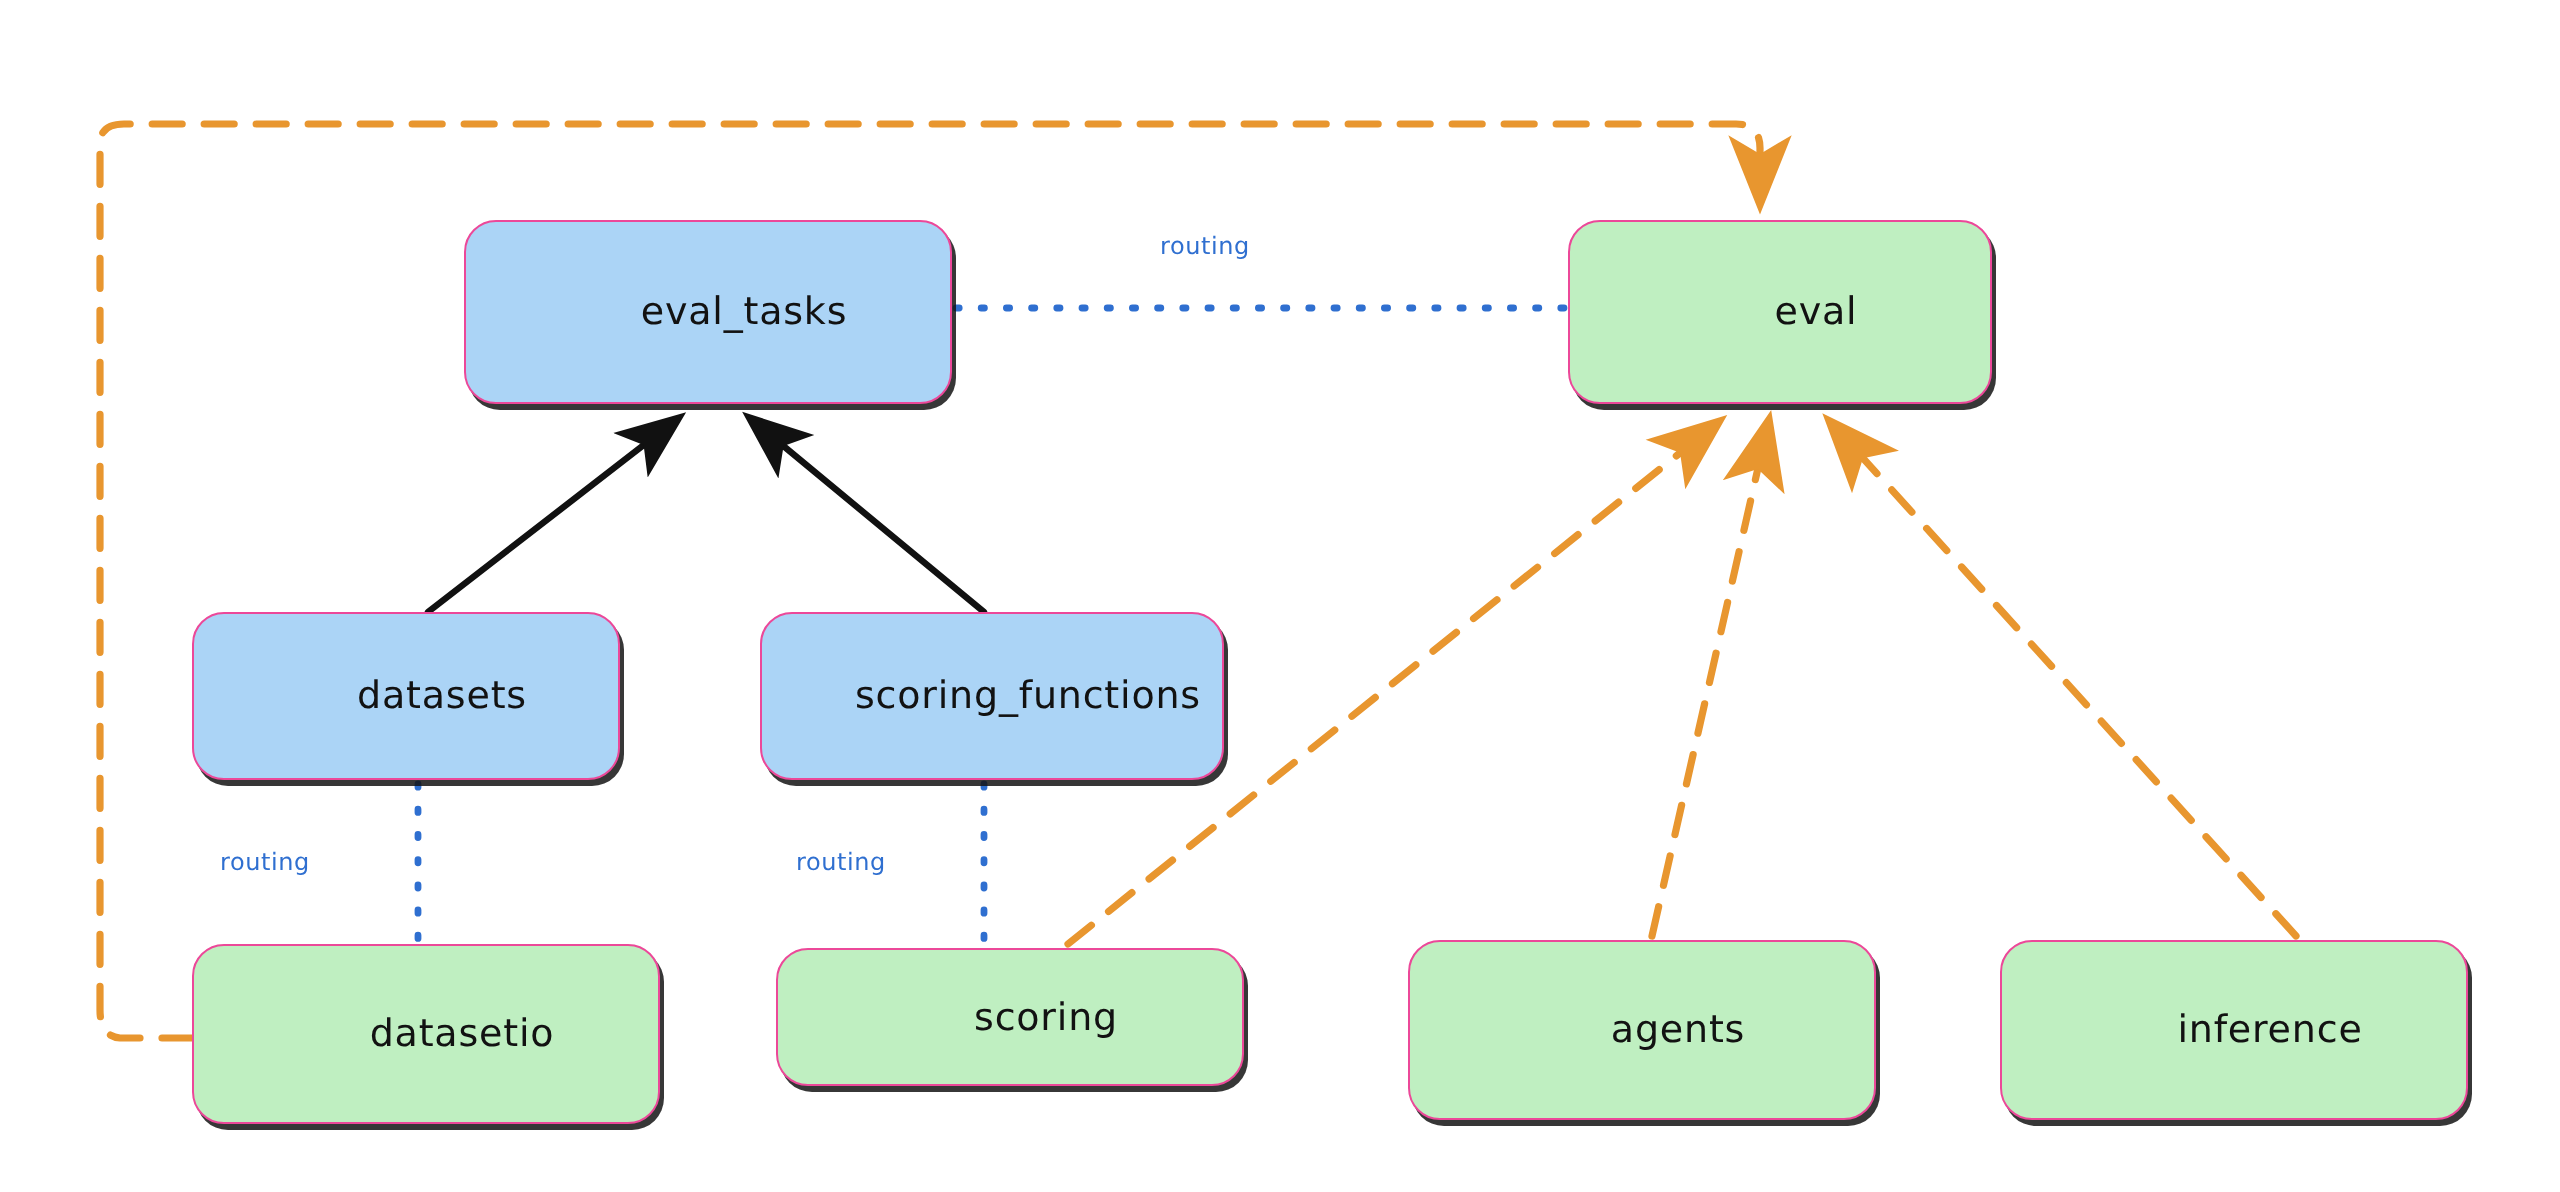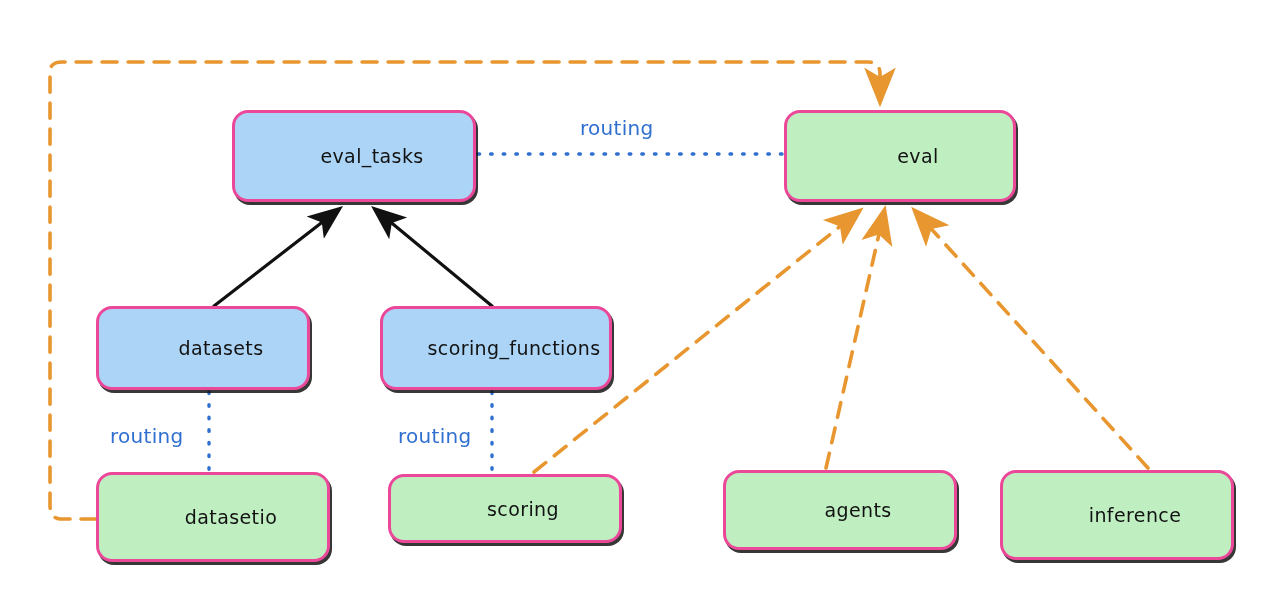--- a/index.html
+++ b/index.html
@@ -23,42 +23,42 @@
     position: absolute;
     left: 0;
     top: 0;
     width: 1280px;
     height: 596px;
     pointer-events: none;
   }
   .node {
     position: absolute;
     box-sizing: border-box;
-    border: 3px solid #ec4899;
+    border: 1px solid #ec4899;
     border-radius: 16px;
     display: flex;
     align-items: center;
     justify-content: center;
     box-shadow: 2px 3px 0px rgba(20,20,20,0.85);
     padding-left: 36px;
   }
   .node .label {
     font-family: "DejaVu Sans", sans-serif;
     font-size: 19px;
     color: #121212;
     letter-spacing: 0.4px;
     white-space: nowrap;
   }
   .node.blue { background: #ABD4F6; }
   .node.green { background: #BFEFC1; }
 
   .edge-label {
     position: absolute;
     font-family: "DejaVu Sans", sans-serif;
-    font-size: 20px;
+    font-size: 12px;
     color: #2f6fd0;
     white-space: nowrap;
     letter-spacing: 0.3px;
   }
 </style>
 </head>
 <body>
 
 <div id="canvas">
 
@@ -88,41 +88,41 @@
 
     <path d="M 826,468 L 884,212" fill="none" stroke="#E8962F" stroke-width="3.6" stroke-dasharray="15 11" stroke-linecap="round" marker-end="url(#arrow-orange)"></path>
 
     <path d="M 1148,468 L 916,212" fill="none" stroke="#E8962F" stroke-width="3.6" stroke-dasharray="15 11" stroke-linecap="round" marker-end="url(#arrow-orange)"></path>
   </svg>
 
   <div class="node blue" style="left:232px;top:110px;width:244px;height:92px;">
     <span class="label">eval_tasks</span>
   </div>
 
-  <div class="node green" style="left:784px;top:110px;width:232px;height:92px;align-items:center;">
+  <div class="node green" style="left:784px;top:110px;width:212px;height:92px;align-items:center;">
     <span class="label">eval</span>
   </div>
 
   <div class="node blue" style="left:96px;top:306px;width:214px;height:84px;">
     <span class="label">datasets</span>
   </div>
 
   <div class="node blue" style="left:380px;top:306px;width:232px;height:84px;justify-content:center;">
     <span class="label">scoring_functions</span>
   </div>
 
   <div class="node green" style="left:96px;top:472px;width:234px;height:90px;">
     <span class="label">datasetio</span>
   </div>
 
   <div class="node green" style="left:388px;top:474px;width:234px;height:69px;">
     <span class="label">scoring</span>
   </div>
 
-  <div class="node green" style="left:723px;top:470px;width:234px;height:80px;">
+  <div class="node green" style="left:704px;top:470px;width:234px;height:90px;">
     <span class="label">agents</span>
   </div>
 
   <div class="node green" style="left:1000px;top:470px;width:234px;height:90px;">
     <span class="label">inference</span>
   </div>
 
   <div class="edge-label" style="left:580px;top:116px;">routing</div>
 
   <div class="edge-label" style="left:110px;top:424px;">routing</div>

